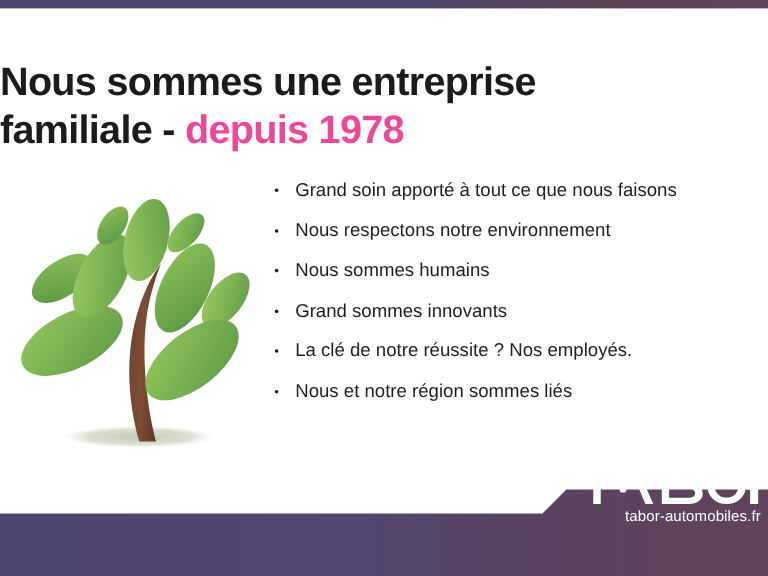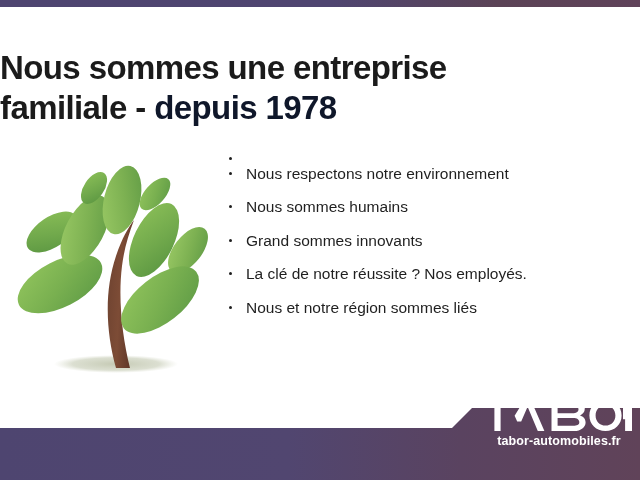--- a/index.html
+++ b/index.html
@@ -36,21 +36,21 @@
     line-height: 40px;
     font-weight: 700;
     color: #1b1b1b;
     letter-spacing: -0.6px;
     font-stretch: condensed;
   }
   .headline .line2 {
     display: block;
   }
   .headline .accent {
-    color: #0f172a;
+    color: #ec4899;
   }
 
   
   .bullets {
     position: absolute;
     left: 228px;
     top: 149px;
     width: 404px;
     margin: 0;
     padding: 0;
@@ -90,24 +90,23 @@
     left: 0;
     top: 404px;
     width: 640px;
     height: 76px;
   }
   .bottom-bar svg { display: block; }
 
   .logo-wrap {
     position: absolute;
     left: 484px;
-    top: 400px;
+    top: 389px;
     width: 150px;
-    text-align: center;
-    font-weight: bold;
+    text-align: right;
   }
   .logo-mark {
     display: block;
     width: 148px;
     height: 31px;
   }
   .logo-tagline {
     display: block;
     margin-top: 3px;
     font-size: 12.5px;
@@ -176,20 +175,21 @@
 
       <ellipse cx="142" cy="88" rx="40" ry="20" transform="rotate(-64 142 88)" fill="url(#lfB)"></ellipse>
       <ellipse cx="176" cy="98" rx="27" ry="14" transform="rotate(-52 176 98)" fill="url(#lfC)"></ellipse>
       <ellipse cx="148" cy="148" rx="46" ry="23" transform="rotate(-38 148 148)" fill="url(#lfA)"></ellipse>
     </svg>
   </div>
 
   <ul class="bullets">
     <li>
       <span class="dot"></span>
+      <span>Grand soin apporté à tout ce que nous faisons</span>
     </li>
     <li>
       <span class="dot"></span>
       <span>Nous respectons notre environnement</span>
     </li>
     <li>
       <span class="dot"></span>
       <span>Nous sommes humains</span>
     </li>
     <li>

